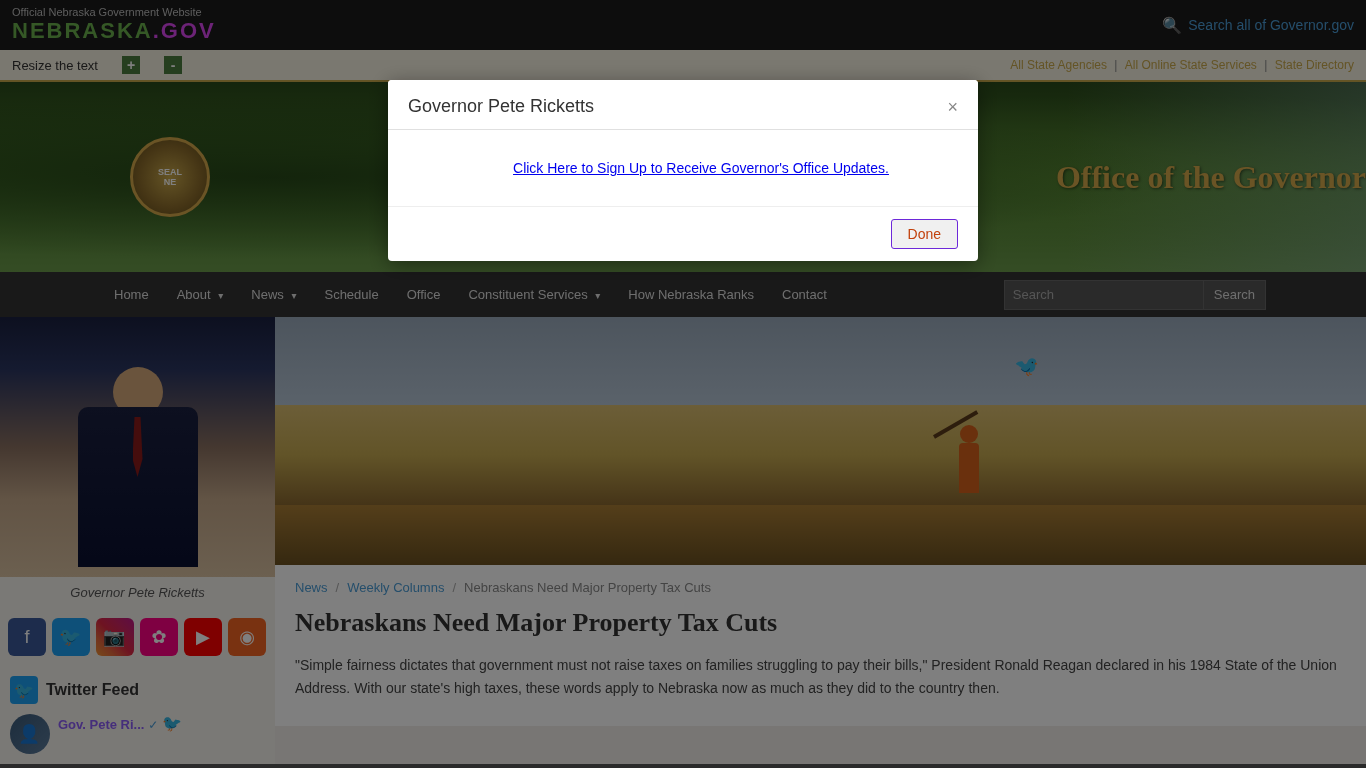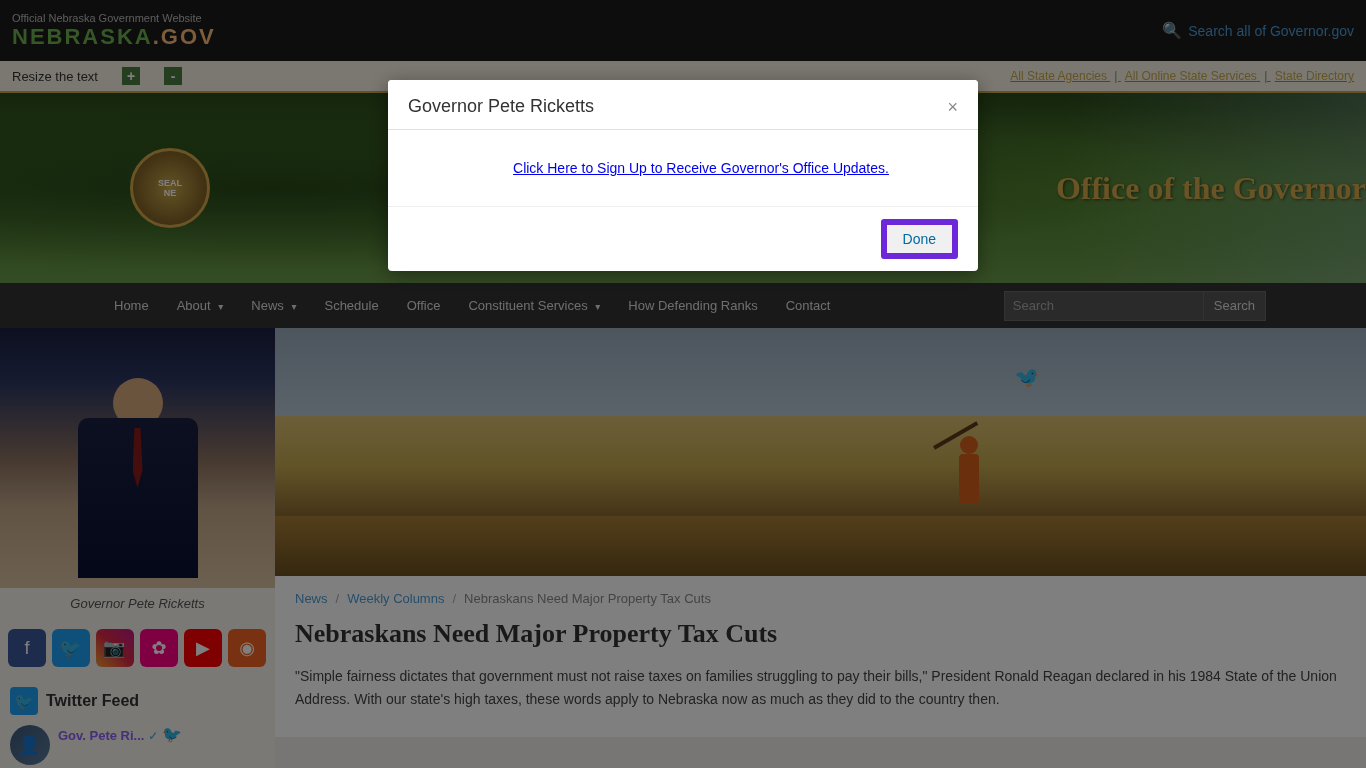--- a/index.html
+++ b/index.html
@@ -6,21 +6,21 @@
     body { font-family: Arial, sans-serif; font-size: 14px; background: #555; overflow-x: hidden; }
 
     
     #top-bar {
       background: #1a1a1a;
       color: #ccc;
       display: flex;
       align-items: center;
       justify-content: space-between;
       padding: 0 12px;
-      height: 61px;
+      height: 50px;
       position: relative;
       z-index: 10;
     }
     #top-bar-left { display: flex; align-items: center; gap: 8px; }
     #top-bar-logo-text { display: flex; flex-direction: column; }
     #top-bar-logo-text .official-text { font-size: 11px; color: #bbb; }
     #top-bar-logo-text .nebraska-gov { font-size: 22px; font-weight: bold; color: #fff; letter-spacing: 2px; }
     #top-bar-logo-text .nebraska-gov span { color: #6ab04c; }
     #top-bar-right { display: flex; align-items: center; gap: 6px; color: #4a9cd6; font-size: 14px; cursor: pointer; }
     #top-bar-right .search-icon { color: #4a9cd6; font-size: 16px; }
@@ -46,21 +46,20 @@
       font-weight: bold;
       font-size: 14px;
       line-height: 18px;
       text-align: center;
       display: inline-block;
     }
     #state-links {
       margin-left: auto;
       font-size: 12px;
       color: #888;
-      text-decoration: underline;
     }
     #state-links a { color: #c8a84b; text-decoration: none; }
     #state-links span { color: #888; margin: 0 4px; }
 
     
     #hero-area {
       background: linear-gradient(to bottom, #3a5a2a 0%, #5a7a3a 40%, #7a9a5a 100%);
       height: 190px;
       position: relative;
       display: flex;
@@ -474,37 +473,37 @@
       margin-left: 36px;
     }
     #modal-footer {
       padding: 12px 20px;
       display: flex;
       justify-content: flex-end;
       border-top: 1px solid #eee;
     }
     #done-btn {
       background: #f0f0f0;
-      border: 6px solid #6d28d9;
+      border: 1px solid #6d28d9;
       padding: 6px 16px;
       cursor: pointer;
       font-size: 14px;
       border-radius: 3px;
-      color: #0369a1;
+      color: #c2410c;
     }
   </style>
 </head>
 <body>
 
 <div id="top-bar">
   <div id="top-bar-left">
     <div id="top-bar-logo-text">
       <span class="official-text">Official Nebraska Government Website</span>
       <span class="nebraska-gov">
-        <span>NEBRASKA</span><span style="color:#fdba74">.GOV</span>
+        <span>NEBRASKA</span><span style="color:#d946ef">.GOV</span>
       </span>
     </div>
   </div>
   <div id="top-bar-right">
     <span class="search-icon">🔍</span>
     <span>Search all of Governor.gov</span>
   </div>
 </div>
 
 <div id="resize-bar">
@@ -530,21 +529,21 @@
 </div>
 
 <div id="nav-bar">
   <div class="nav-items">
     <div class="nav-item">Home</div>
     <div class="nav-item">About <span class="arrow">▾</span></div>
     <div class="nav-item">News <span class="arrow">▾</span></div>
     <div class="nav-item">Schedule</div>
     <div class="nav-item">Office</div>
     <div class="nav-item">Constituent Services <span class="arrow">▾</span></div>
-    <div class="nav-item">How Defending Ranks</div>
+    <div class="nav-item">How Nebraska Ranks</div>
     <div class="nav-item">Contact</div>
   </div>
   <div id="search-box">
     <input id="search-input" type="text" placeholder="Search" style="">
     <button id="search-btn">Search</button>
   </div>
 </div>
 
 <div id="main-content">
 

